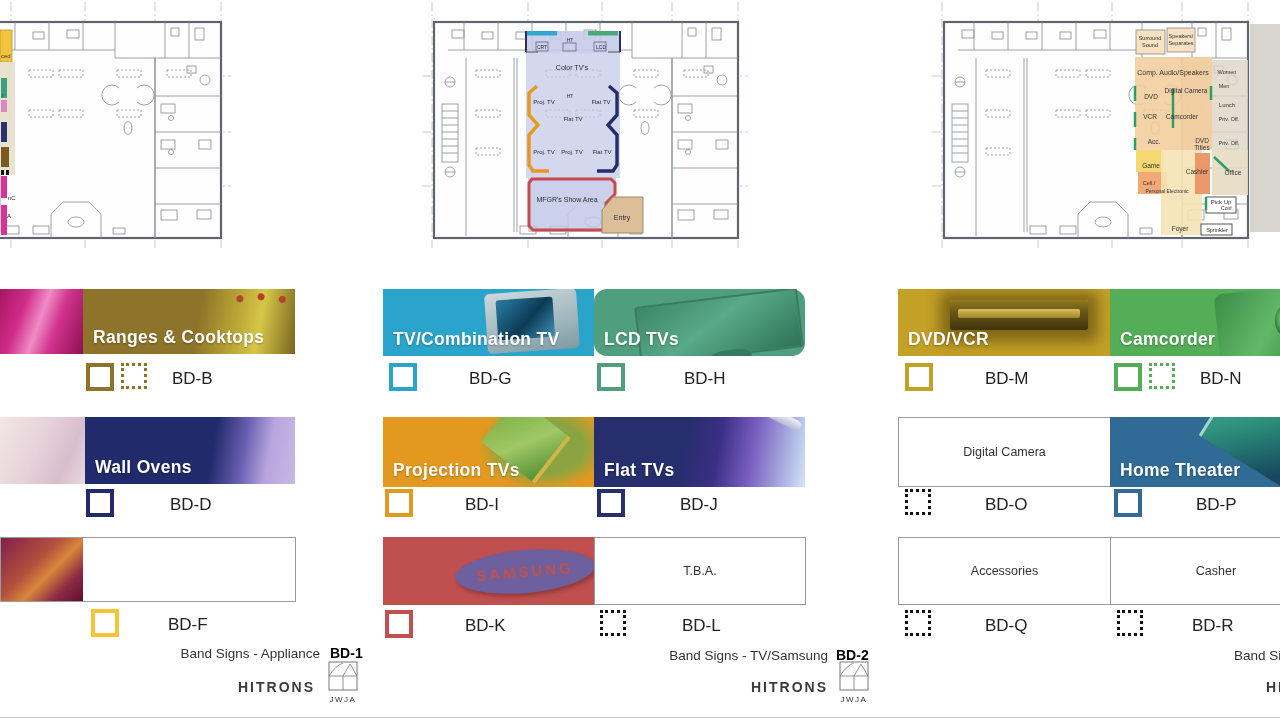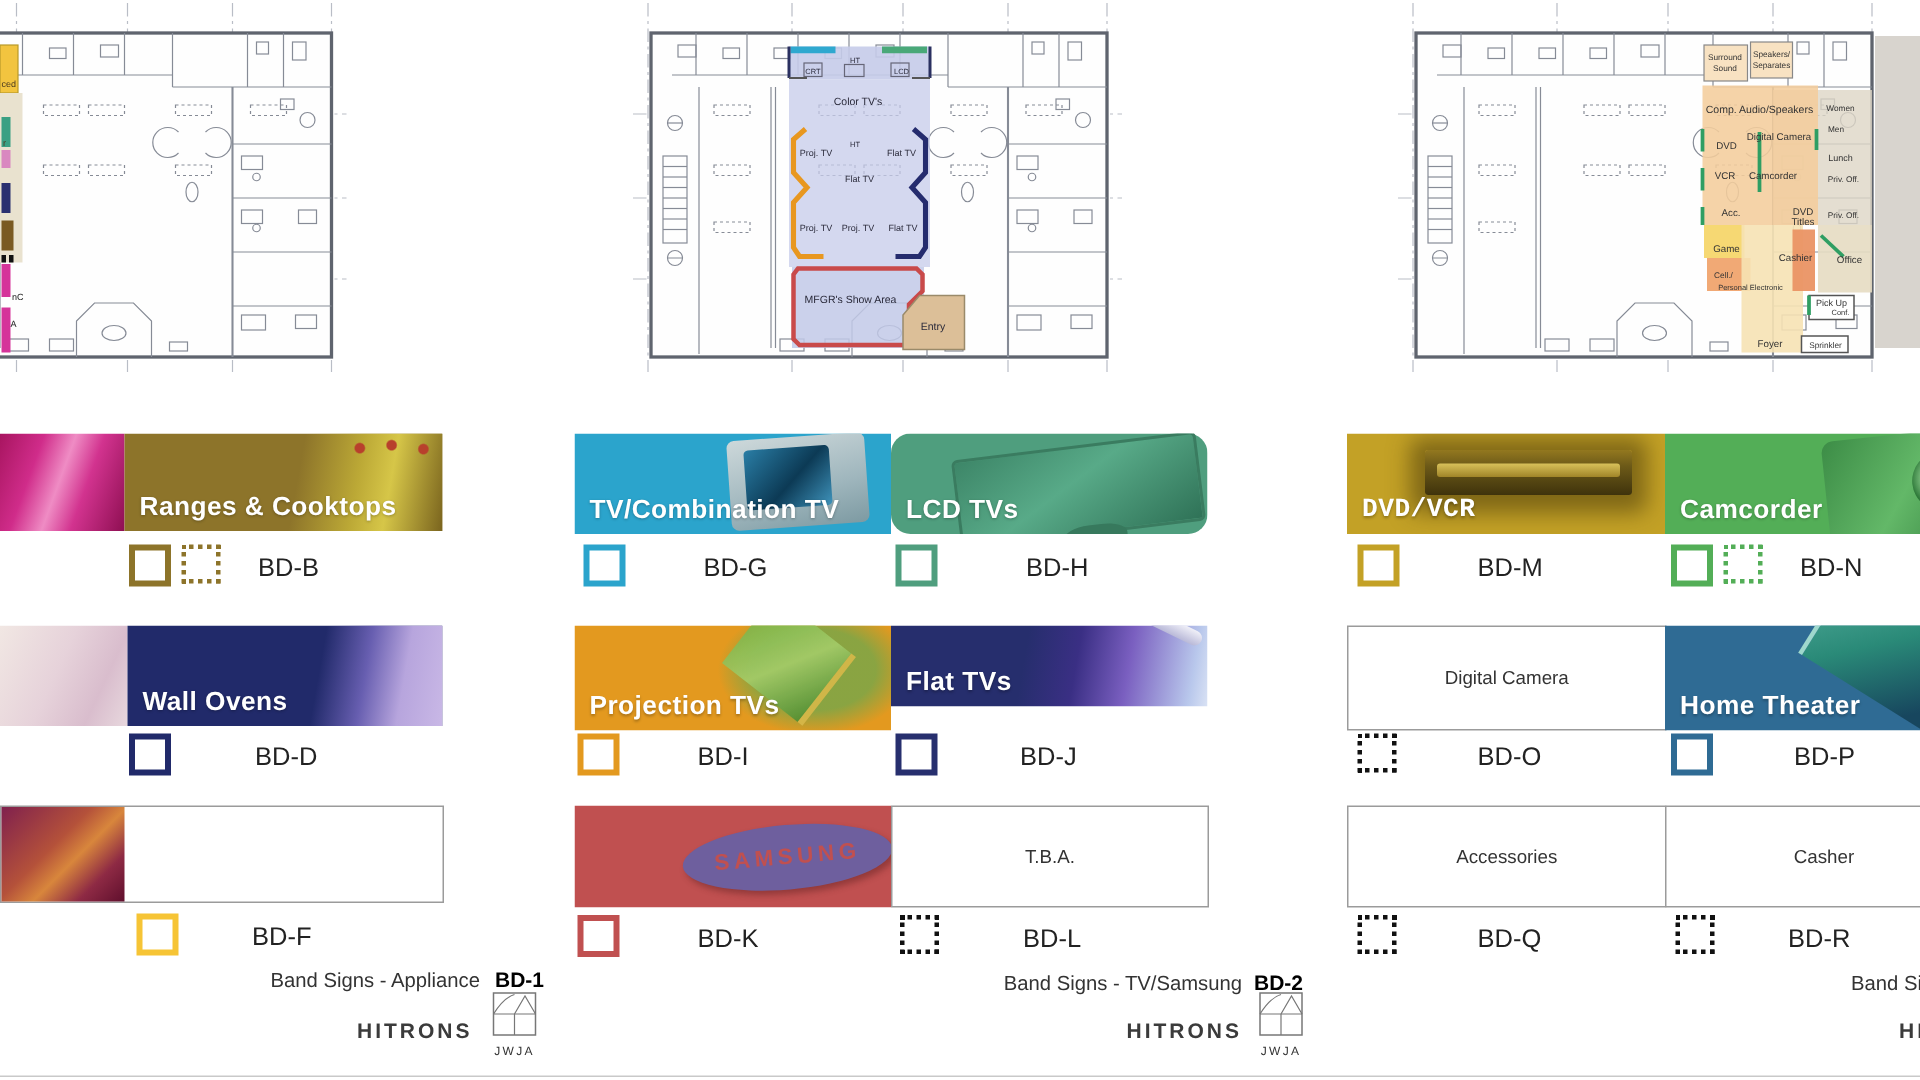--- a/index.html
+++ b/index.html
@@ -64,21 +64,21 @@
   .flat-edge { position:absolute; right:2px; top:6px; width:110px; height:10px;
     background:linear-gradient(#f0f0f8,#b9b9d8); border-radius:6px; transform:rotate(26deg); transform-origin:right top; }
   .body-samsung { left:0; right:0; background:#c05050; }
   .samsung-oval { position:absolute; left:72px; top:13px; width:140px; height:43px;
     background:#6e5f9e; border-radius:50%; transform:rotate(-5deg);
     display:flex; align-items:center; justify-content:center;
     box-shadow:2px 3px 4px rgba(90,30,30,.45); }
   .samsung-oval span { color:#c05050; font-weight:bold; font-size:15px; letter-spacing:3px; }
 
   
-  .body-dvdvcr  { left:0; right:0; background:#c3a126;font-family:Liberation Mono, monospace; }
+  .body-dvdvcr  { left:0; right:0; background:#c3a126; }
   .dvd-player { position:absolute; left:52px; top:11px; width:138px; height:30px;
     background:linear-gradient(#93781f 0%,#6d5a18 35%,#3f330c 100%);
     box-shadow:0 2px 14px 10px rgba(62,48,8,.5); border-radius:2px; }
   .dvd-player::after { content:""; position:absolute; left:6%; top:30%; width:88%; height:30%;
     background:linear-gradient(#d8c15a,#a08428); border-radius:2px; }
   .body-camc    { left:0; right:0; background:#53ae57; }
   .camcorder-img { position:absolute; right:-6px; top:0px; width:110px; height:70px;
     background:linear-gradient(125deg,#3c8c46 0%,#63b868 50%,#2f7a3a 100%);
     transform:rotate(-6deg); border-radius:8px; }
   .camcorder-img::after { content:""; position:absolute; right:12px; top:14px; width:40px; height:40px;
@@ -357,21 +357,21 @@
 <div class="code" style="left:469px;top:369px">BD-G</div>
 <div class="sq" style="left:597px;top:363px;border-color:#4f9e7e"></div>
 <div class="code" style="left:684px;top:369px">BD-H</div>
 
 <div class="band" style="left:383px;top:417px;width:211px;height:70px">
   <div class="body body-proj">
     <div class="proj-screen"></div>
     <span class="band-title">Projection TVs</span>
   </div>
 </div>
-<div class="band" style="left:594px;top:417px;width:211px;height:54px">
+<div class="band" style="left:594px;top:417px;width:211px;height:70px">
   <div class="body body-flat">
     <div class="flat-edge"></div>
     <span class="band-title">Flat TVs</span>
   </div>
 </div>
 <div class="sq" style="left:385px;top:489px;border-color:#e3991f"></div>
 <div class="code" style="left:465px;top:495px">BD-I</div>
 <div class="sq" style="left:597px;top:489px;border-color:#272f6e"></div>
 <div class="code" style="left:680px;top:495px">BD-J</div>
 

